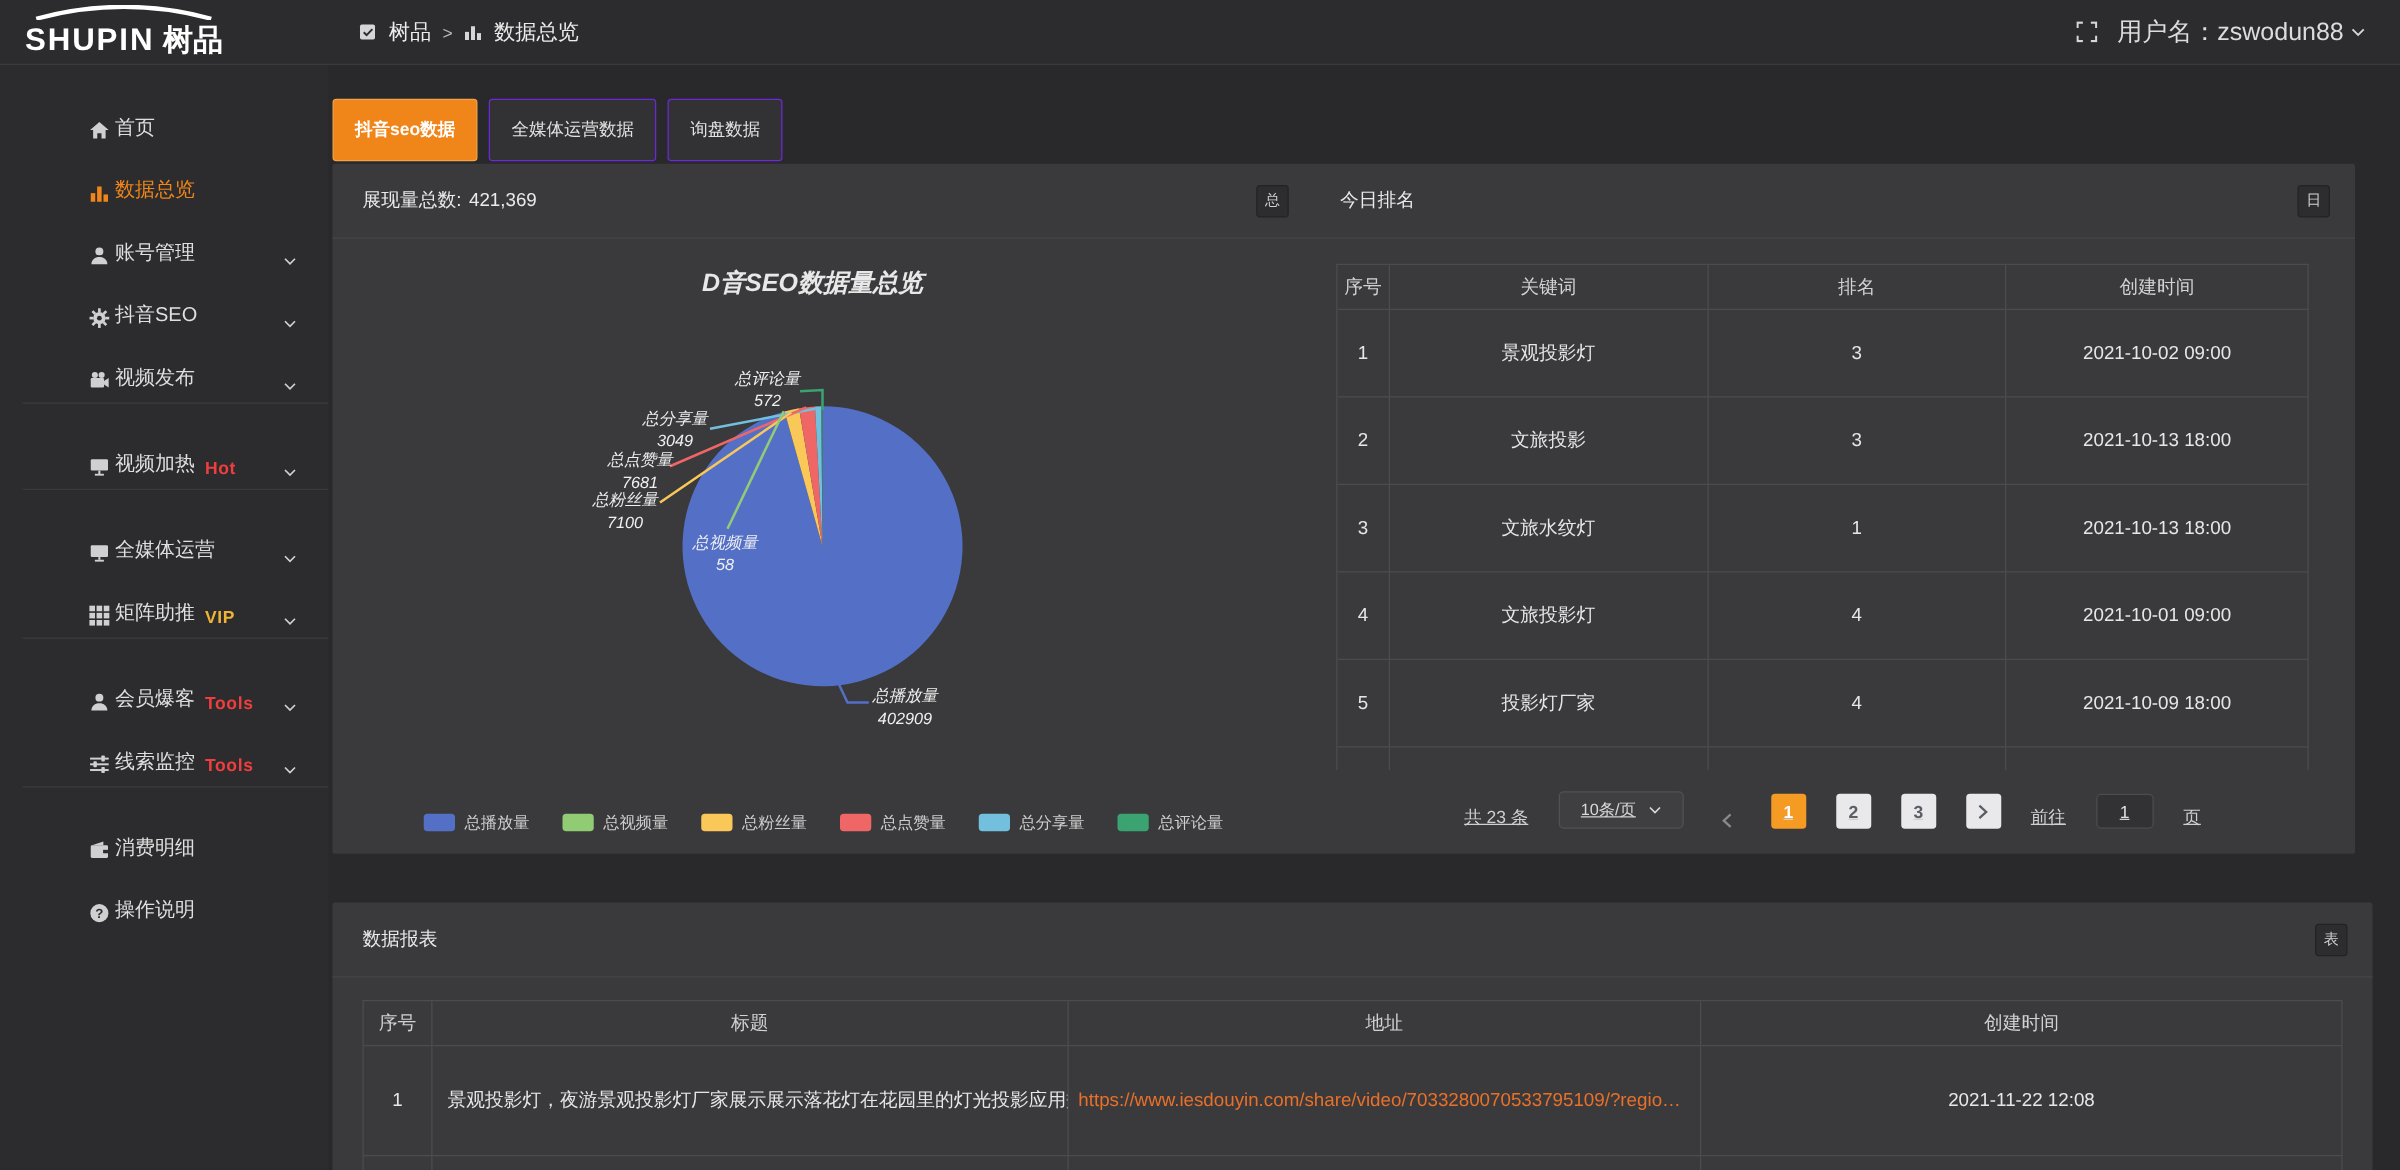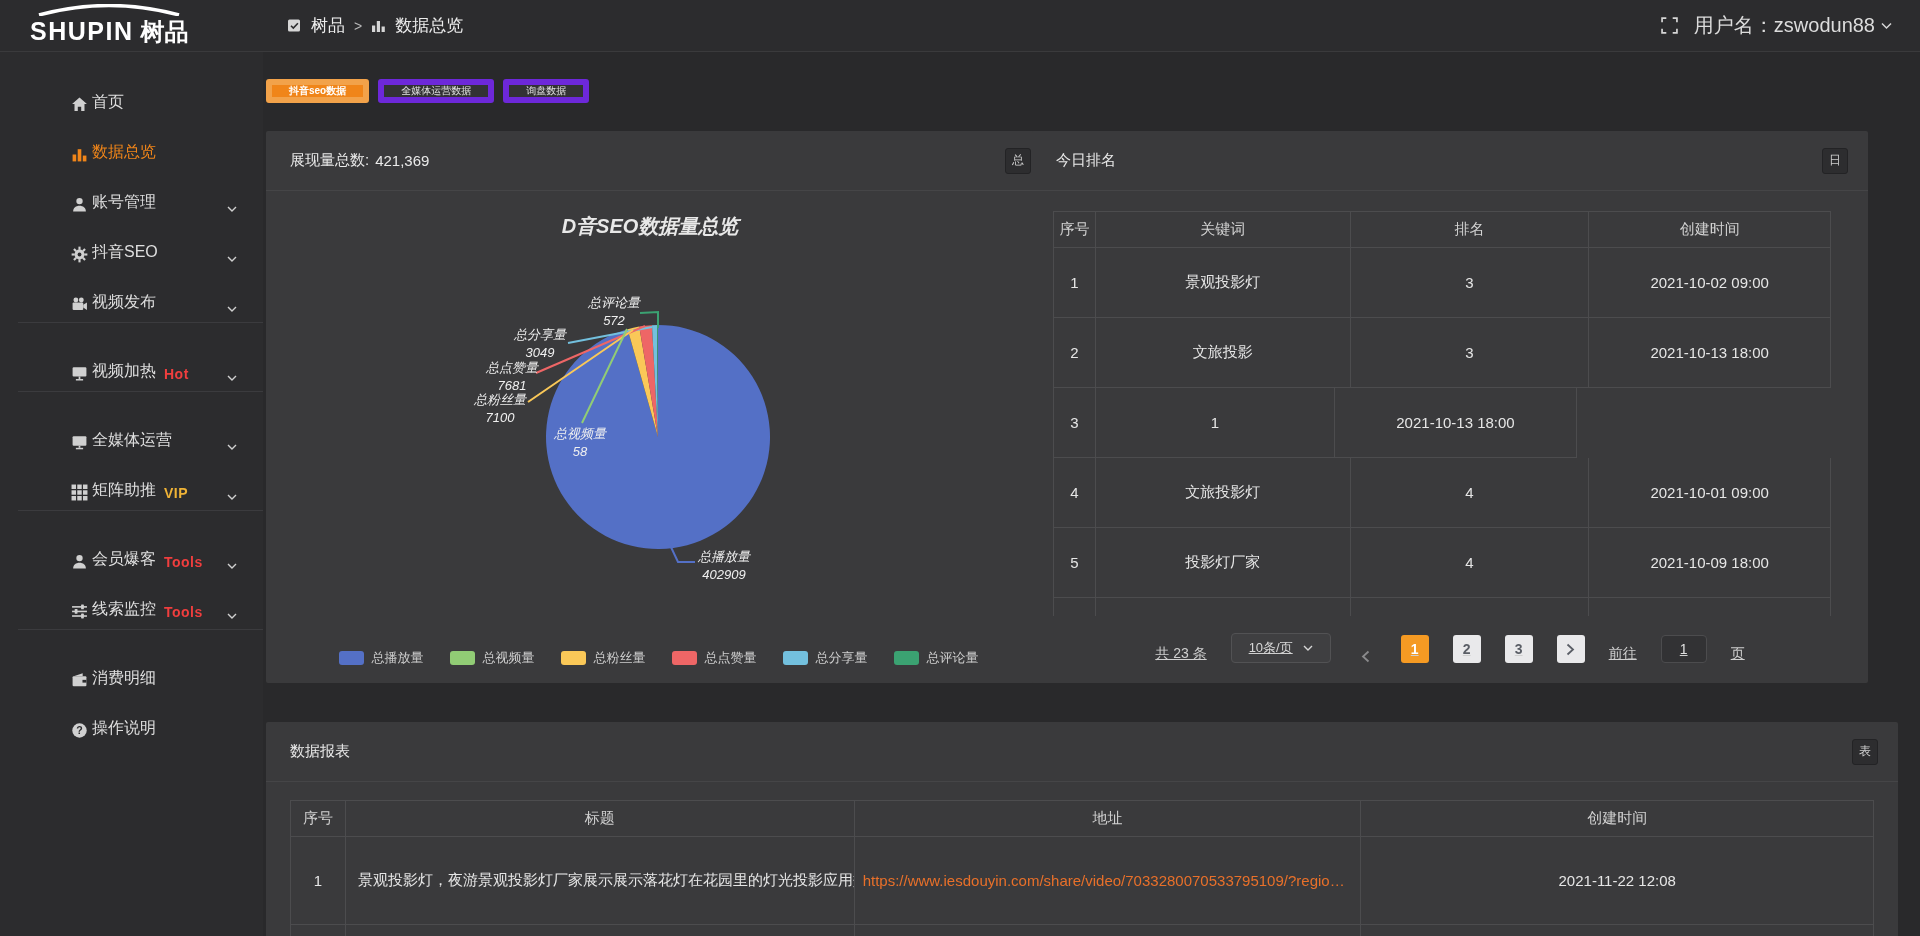--- a/index.html
+++ b/index.html
@@ -12,21 +12,21 @@
   }
   svg { display:block; }
   svg text { font-family:"Liberation Sans", sans-serif; }
 
   
   .topbar {
     position:absolute; top:0; left:0; right:0; height:52px;
     background:#2c2c2e; border-bottom:1px solid #3a3a3c;
     display:flex; align-items:center; z-index:10;
   }
-  .logo { width:263px; padding-left:30px; display:flex; align-items:center; }
+  .logo { width:263px; padding-left:20px; display:flex; align-items:center; }
   .logo-box { display:flex; flex-direction:column; align-items:center; }
   .logo-row { display:flex; align-items:baseline; gap:7px; }
   .logo-en { font-size:25px; font-weight:800; letter-spacing:1.5px; color:#fff; }
   .logo-cn { font-size:24px; font-weight:700; color:#fff; }
   .crumb { display:flex; align-items:center; gap:9px; font-size:17px; color:#ececec; margin-left:24px; }
   .crumb .sep { color:#b9b9b9; font-size:14px; }
   .icon { display:inline-flex; align-items:center; justify-content:center; color:#d6d6d6; }
   .topbar-right { margin-left:auto; display:flex; align-items:center; gap:16px; padding-right:28px; font-size:20px; color:#dcdcdc; }
   .user-wrap { display:flex; align-items:center; gap:6px; cursor:pointer; }
 
@@ -36,30 +36,30 @@
   .side-item .icon { width:18px; color:#d0d0d0; }
   .side-item.active { color:#f08519; }
   .side-item.active .icon { color:#f08519; }
   .side-badge { font-weight:700; font-size:14px; margin-left:4px; letter-spacing:.5px; }
   .side-chev { margin-left:auto; color:#9a9a9c; }
   .side-divider { height:1px; background:#3b3b3e; margin:9px 0 9px 18px; }
 
   
   .main { position:absolute; left:263px; top:52px; right:0; bottom:0; background:#29292b; overflow:hidden; }
   .tabs { position:absolute; left:3px; top:27px; display:flex; gap:9px; }
-  .tab { height:24px; padding:0 17px; display:flex; align-items:center; font-size:10px; background:#323234; color:#e2e2e2; border:6px solid #6d28d9; border-radius:3px; cursor:pointer; }
+  .tab { height:50px; padding:0 17px; display:flex; align-items:center; font-size:14px; background:#323234; color:#e2e2e2; border:1px solid #6d28d9; border-radius:3px; cursor:pointer; }
   .tab.active { background:#f08519; border-color:#f2a24a; color:#fff; font-weight:700; }
 
   .panel { position:absolute; background:#3a3a3c; border-radius:2px; }
   .panel-head { height:60px; display:flex; align-items:center; padding:0 20px 0 24px; font-size:15px; color:#eaeaea; border-bottom:1px solid #454547; }
   .head-val { margin-left:6px; }
   .mini-badge { margin-left:auto; width:26px; height:26px; background:#2d2d2f; border:1px solid #232325; border-radius:3px; display:flex; align-items:center; justify-content:center; font-size:12px; color:#cfcfcf; cursor:pointer; }
 
   #overview-panel { left:3px;   top:79px;  width:785px;  height:552px; }
-  #ranking-panel  { left:769px; top:79px;  width:836px;  height:552px; }
+  #ranking-panel  { left:785px; top:79px;  width:836px;  height:552px; }
   #report-panel   { left:3px;   top:670px; width:1632px; height:300px; }
 
   .chart-area { position:absolute; left:0; top:60px; width:655px; height:465px;font-style:italic; }
   .chart-title { font-size:20px; font-weight:700; fill:#e8e8e8; }
   .pie-label { font-size:13px; fill:#f0f0f0; }
   .legend { position:absolute; left:0; right:0; bottom:16px; display:flex; justify-content:center; align-items:center; gap:26px; }
   .legend-item { display:flex; align-items:center; gap:8px; font-size:13px; color:#cfcfcf; cursor:pointer; }
   .legend-swatch { width:25px; height:14px; border-radius:3px; }
 
   
@@ -469,20 +469,21 @@
         <div class="g-cell c3">2021-10-02 09:00</div>
       </div>
       <div class="g-row g-data">
         <div class="g-cell c0">2</div>
         <div class="g-cell c1">文旅投影</div>
         <div class="g-cell c2">3</div>
         <div class="g-cell c3">2021-10-13 18:00</div>
       </div>
       <div class="g-row g-data">
         <div class="g-cell c0">3</div>
+        <div class="g-cell c1">文旅水纹灯</div>
         <div class="g-cell c2">1</div>
         <div class="g-cell c3">2021-10-13 18:00</div>
       </div>
       <div class="g-row g-data">
         <div class="g-cell c0">4</div>
         <div class="g-cell c1">文旅投影灯</div>
         <div class="g-cell c2">4</div>
         <div class="g-cell c3">2021-10-01 09:00</div>
       </div>
       <div class="g-row g-data">

